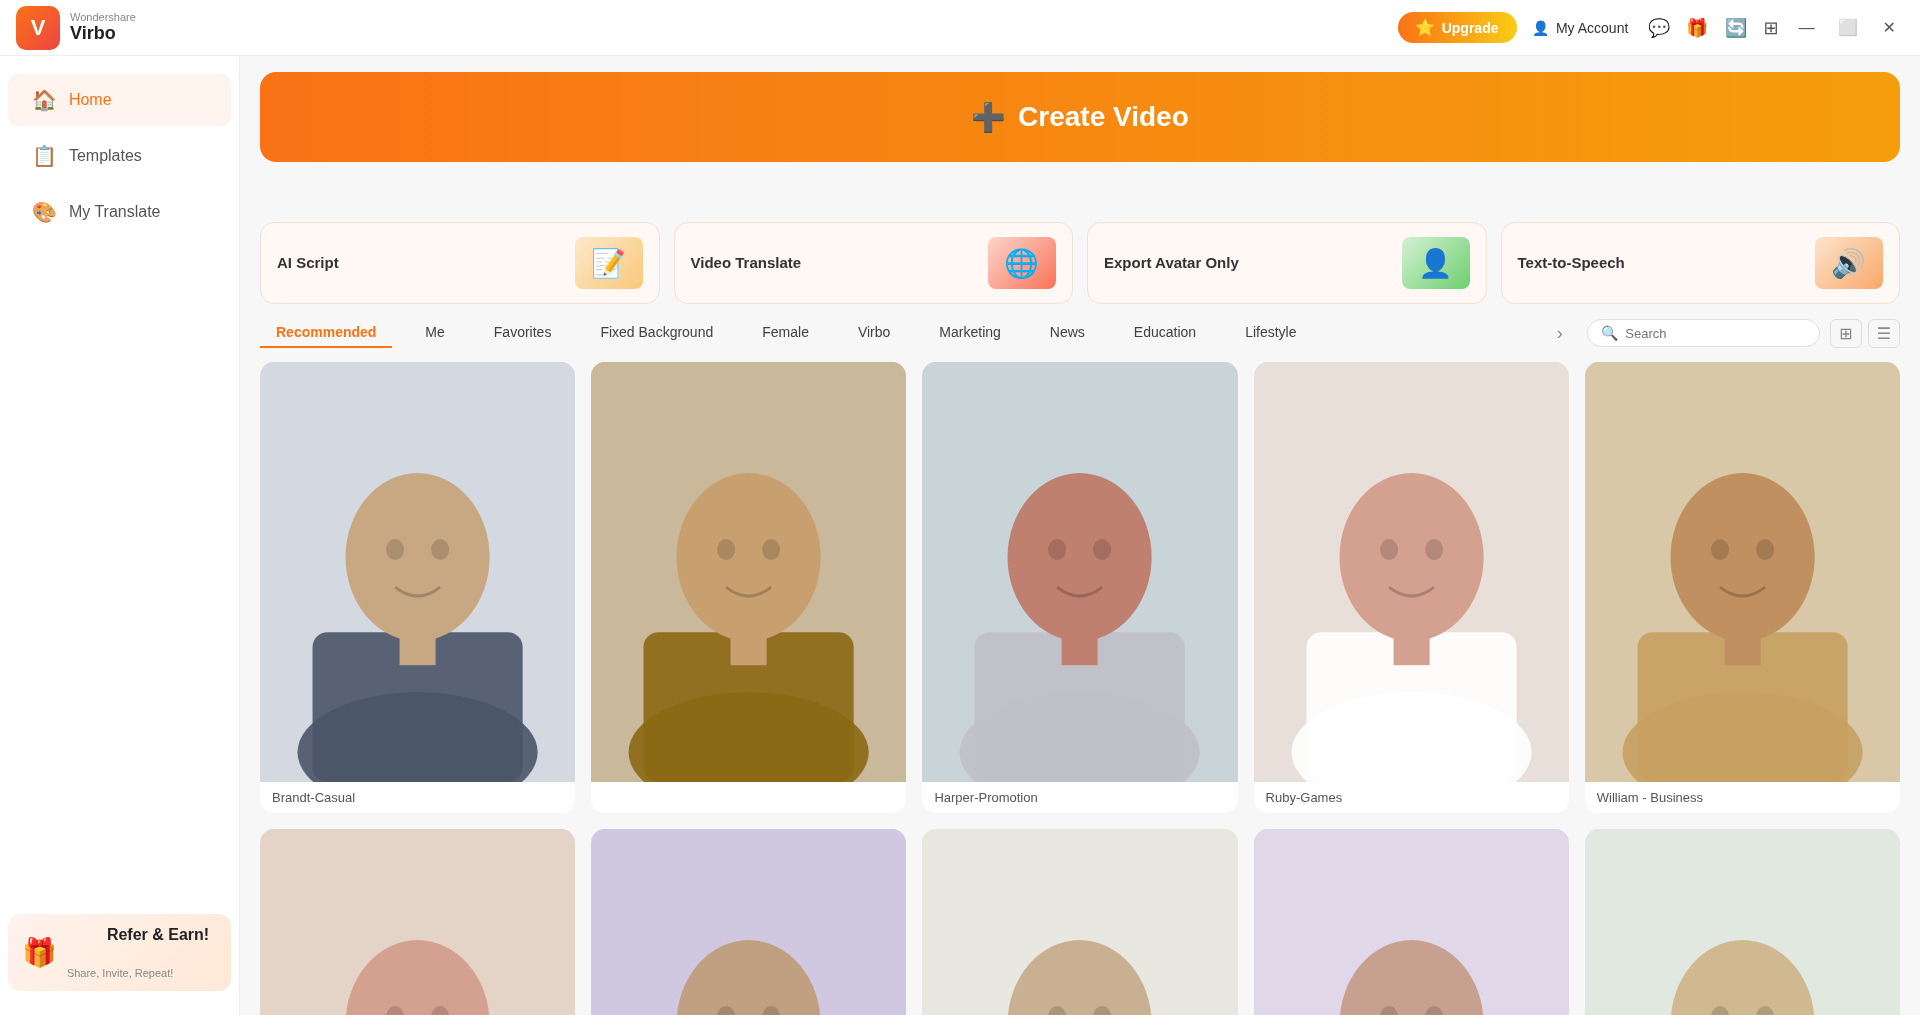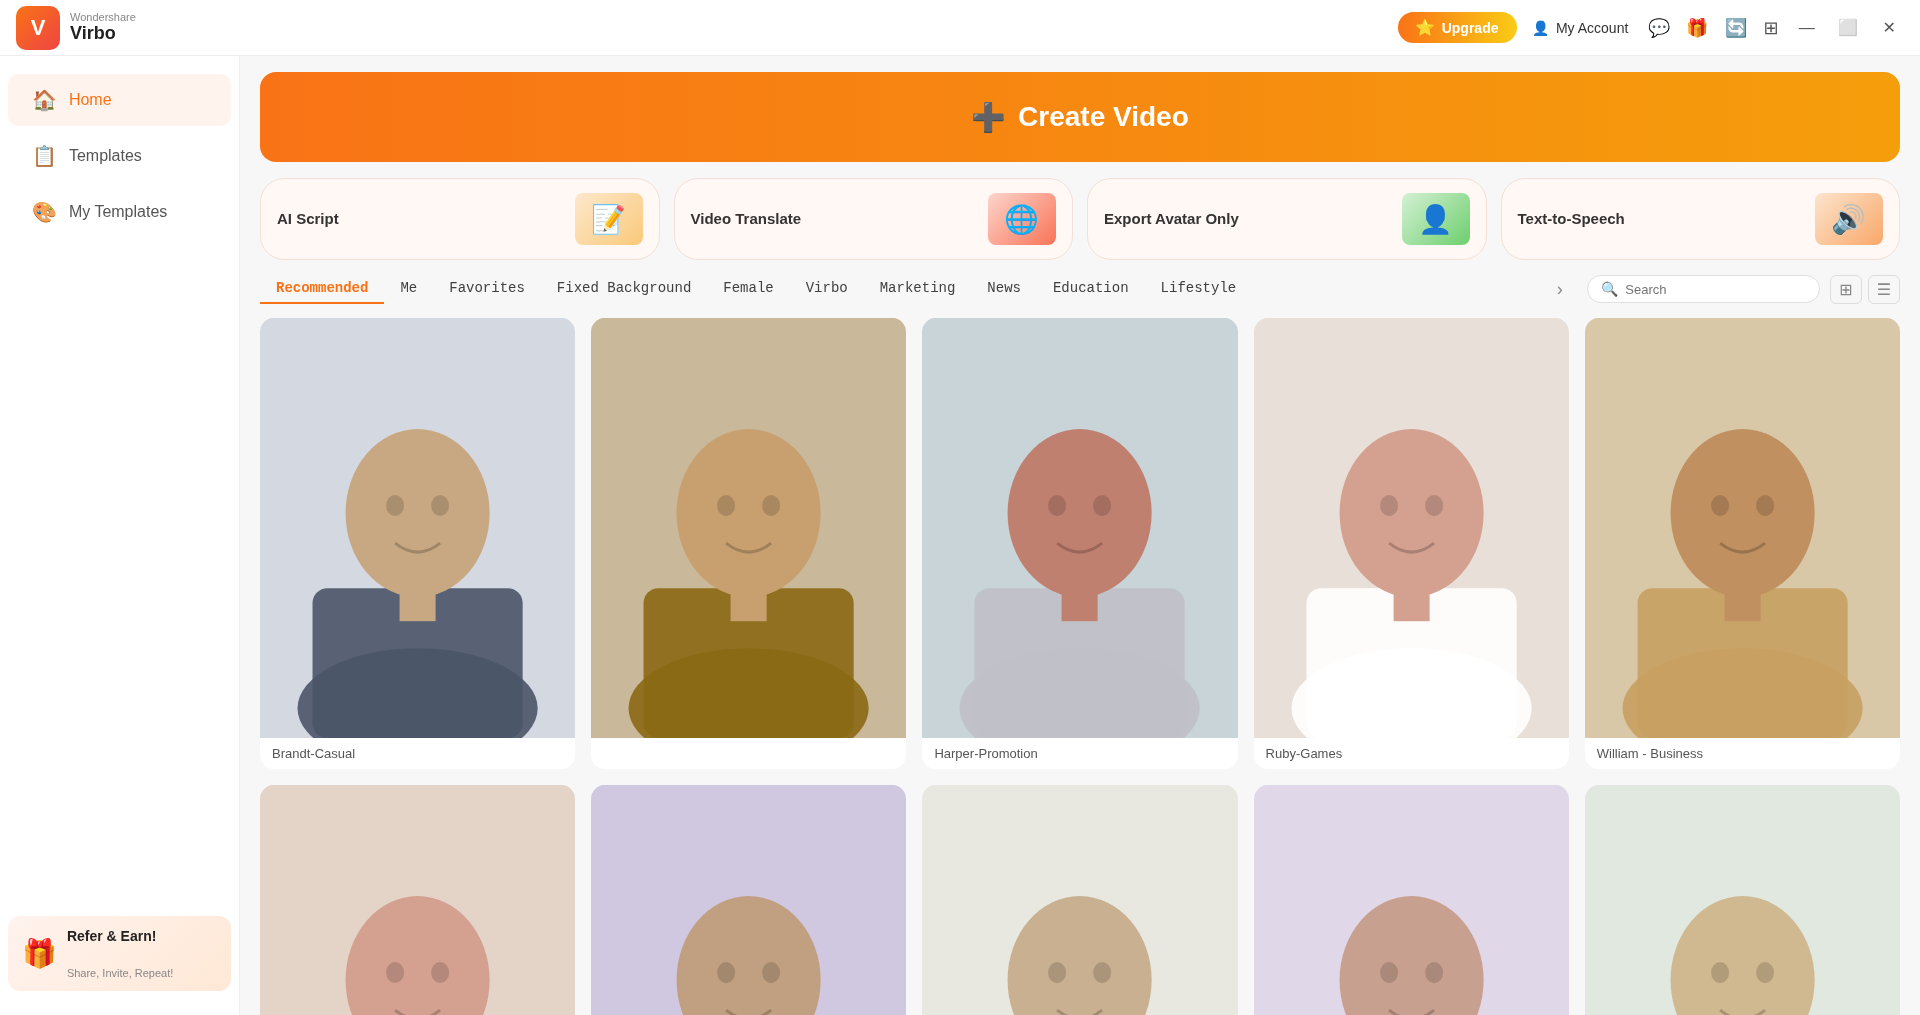--- a/index.html
+++ b/index.html
@@ -84,21 +84,21 @@
     
     .sidebar-bottom { margin-top: auto; padding: 8px; display: flex; flex-direction: column; gap: 12px; }
     .refer-card {
       background: linear-gradient(135deg, #fff3ee, #ffe8d6);
       border-radius: 12px;
       padding: 12px 14px;
       display: flex; align-items: center; gap: 10px;
       cursor: pointer;
     }
     .refer-emoji { font-size: 28px; }
-    .refer-text .title { font-size: 14px; font-weight: 700; color: #222; }
+    .refer-text .title { font-size: 16px; font-weight: 700; color: #222; margin-left: 40px; }
     .refer-text .sub { font-size: 11px; color: #888; margin-top: 23px; }
     .ai-magic-card {
       background: linear-gradient(135deg, #fff3ee, #fde8d8);
       border-radius: 12px;
       padding: 14px;
       cursor: pointer;
     }
     .ai-magic-card .headline { font-size: 13px; font-weight: 700; color: #222; margin-bottom: 2px; }
     .ai-magic-card .headline span { color: #f97316; }
     .ai-magic-card .desc { font-size: 11px; color: #888; margin-bottom: 10px; }
@@ -138,28 +138,29 @@
     
     .feature-cards {
       display: flex;
       gap: 14px;
       padding: 16px 20px 0 20px;
       flex-shrink: 0;
     }
     .feature-card {
       flex: 1;
       background: #fff8f5;
-      border-radius: 24px;
+      border-radius: 14px;
       padding: 14px 16px;
       display: flex;
       align-items: center;
       justify-content: space-between;
       cursor: pointer;
       border: 1px solid #f3e0d6;
       min-height: 80px;
+      margin-top: 44px;
     }
     .feature-card-label { font-size: 15px; font-weight: 600; color: #333; line-height: 1.3; }
     .feature-card-img {
       width: 68px; height: 52px;
       border-radius: 8px;
       overflow: hidden;
       background: #ddd;
       display: flex; align-items: center; justify-content: center;
       font-size: 28px;
       flex-shrink: 0;
@@ -172,21 +173,21 @@
     .fc-img-tts { background: linear-gradient(135deg, #fce4cc, #f9a86a); }
 
     
     .filter-row {
       display: flex;
       align-items: center;
       gap: 0;
       padding: 14px 20px 0 20px;
       flex-shrink: 0;
     }
-    .filter-tabs { display: flex; align-items: center; gap: 0; flex: 1; overflow: hidden; font-family: Liberation Mono, monospace; }
+    .filter-tabs { display: flex; align-items: center; gap: 17px; flex: 1; overflow: hidden; }
     .filter-tab {
       padding: 6px 16px;
       font-size: 14px;
       color: #404040;
       cursor: pointer;
       white-space: nowrap;
       border-bottom: 2px solid transparent;
     }
     .filter-tab.active { color: #f97316; border-bottom: 2px solid #f97316; font-weight: 600; }
     .filter-more { font-size: 18px; color: #888; cursor: pointer; padding: 4px 8px; }
@@ -280,21 +281,21 @@
     <div class="sidebar-item active">
       <span class="sidebar-icon">🏠</span>
       <span>Home</span>
     </div>
     <div class="sidebar-item">
       <span class="sidebar-icon">📋</span>
       <span>Templates</span>
     </div>
     <div class="sidebar-item">
       <span class="sidebar-icon">🎨</span>
-      <span>My Templates</span>
+      <span>My Translate</span>
     </div>
 
     <div class="sidebar-bottom">
       <div class="refer-card">
         <div class="refer-emoji">🎁</div>
         <div class="refer-text">
           <div class="title">Refer &amp; Earn!</div>
           <div class="sub">Share, Invite, Repeat!</div>
         </div>
       </div>

